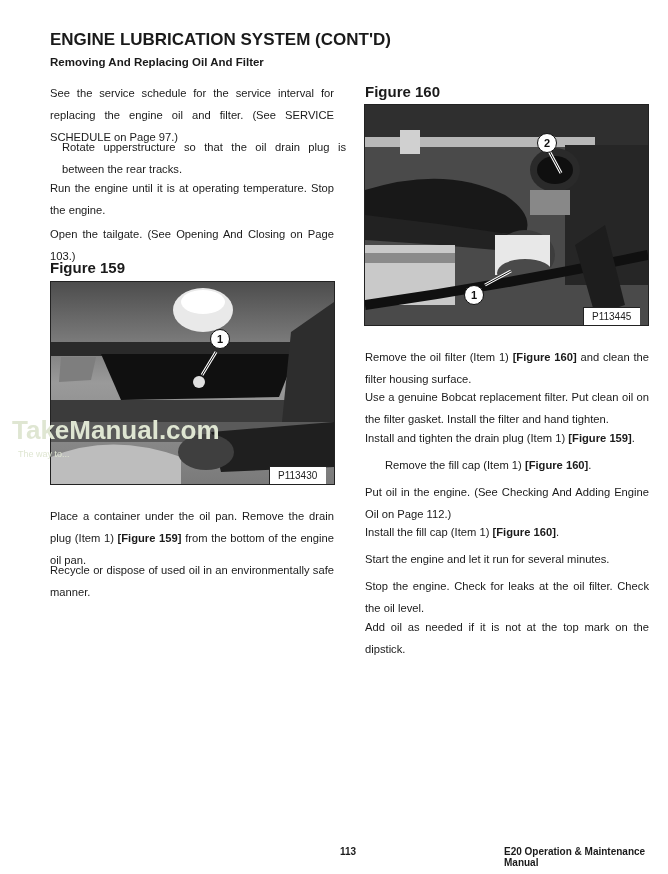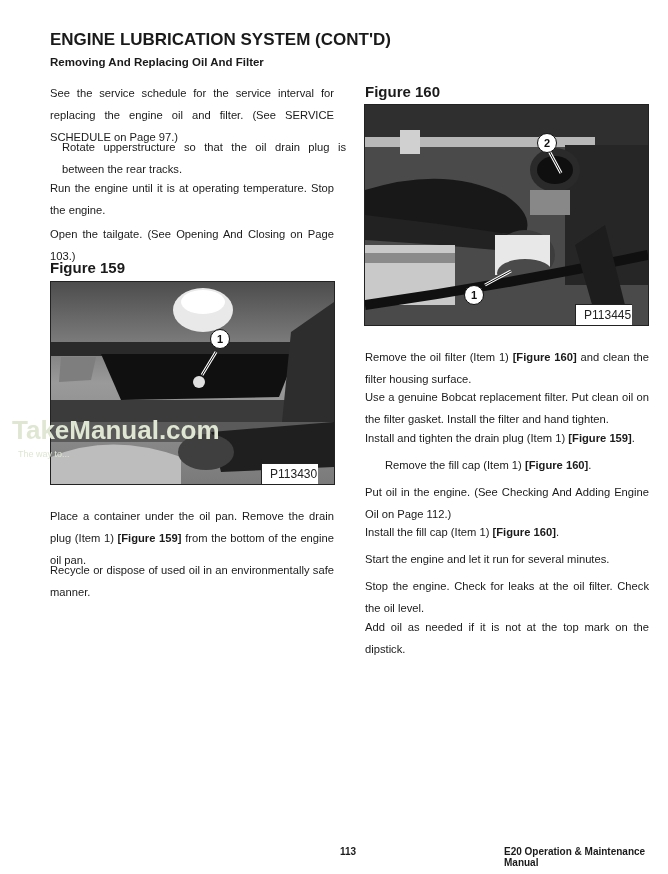--- a/index.html
+++ b/index.html
@@ -5,23 +5,23 @@
   html, body { margin:0; padding:0; background:#ffffff; }
   body { width:668px; height:874px; position:relative; overflow:hidden;
          font-family:"Liberation Sans", sans-serif; color:#1a1a1a; }
   .abs { position:absolute; }
   .h1 { font-weight:bold; font-size:17px; letter-spacing:0; }
   .h2 { font-weight:bold; font-size:11.5px; }
   .para { font-size:11.2px; line-height:22px; text-align:justify; margin:0; }
   .para b { font-weight:bold; }
   .figlabel { font-weight:bold; font-size:15px; }
   .photo { border:1px solid #222; overflow:hidden; background:#6c6c6c; }
-  .photo-id { position:absolute; right:16px; bottom:0; background:#fff;
+  .photo-id { position:absolute; right:8px; bottom:0; background:#fff;
               border-left:1px solid #222; border-top:1px solid #222;
-              font-size:12px; padding:3px 8px 3px 8px; color:#222; }
+              font-size:10px; padding:3px 8px 3px 8px; color:#222; }
   .callout { position:absolute; width:18px; height:18px; border-radius:50%;
              background:#fff; border:1.5px solid #111; font-weight:bold;
              font-size:11px; text-align:center; line-height:18px; color:#111; }
   .footer { font-weight:bold; font-size:10px; }
   .watermark { color:#dfe6d2; font-weight:bold; font-size:26px; }
   .watermark-sub { color:#dfe6d2; font-size:9px; }
 </style>
 </head>
 <body>
 

